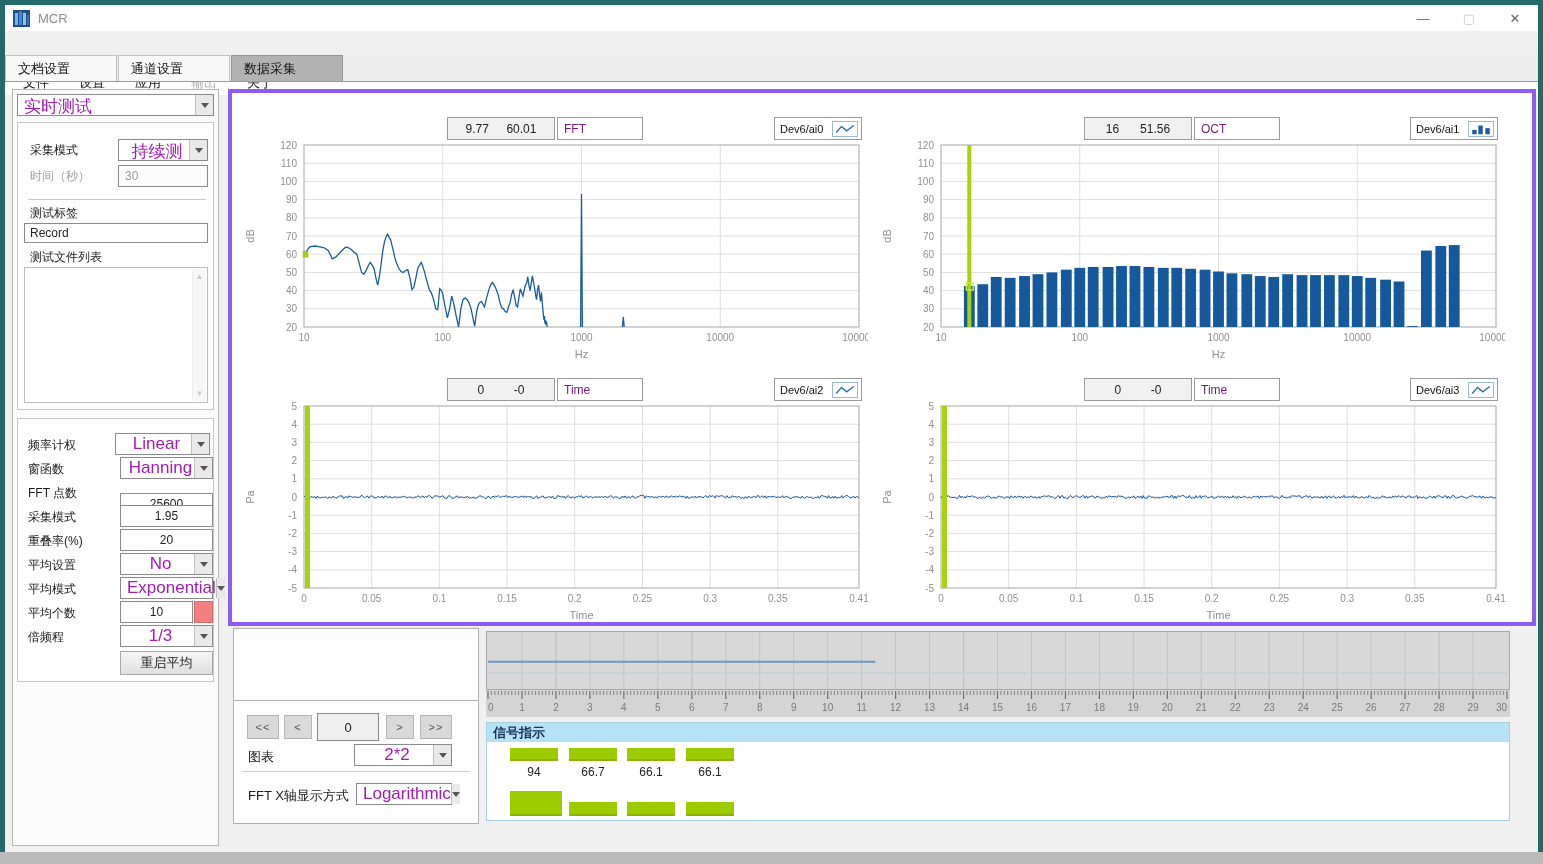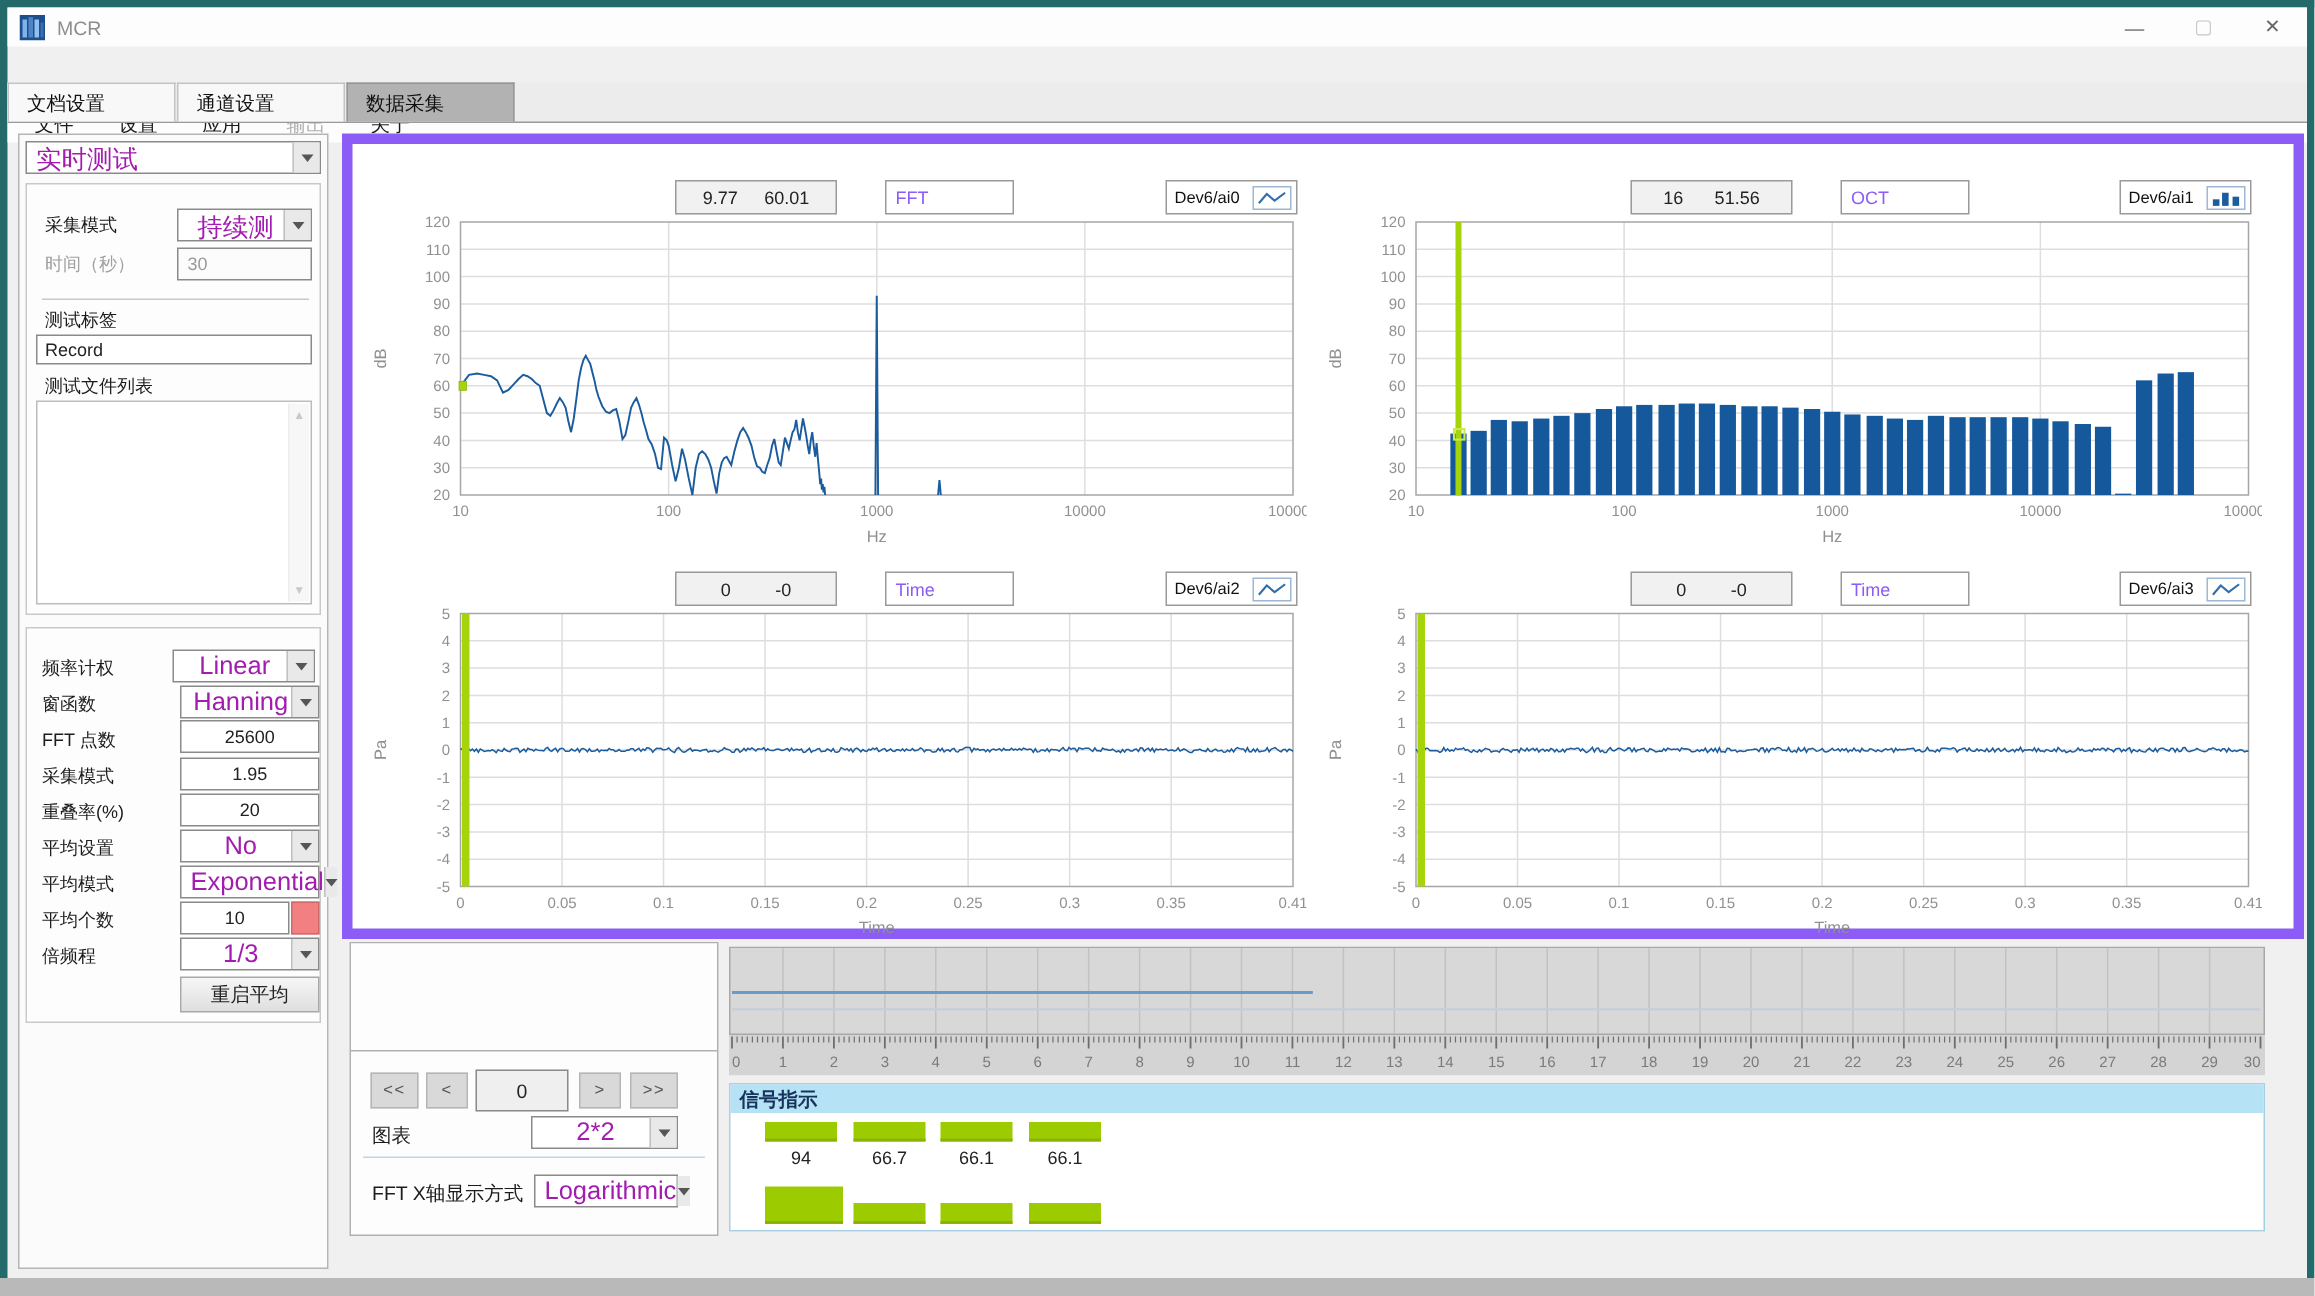--- a/index.html
+++ b/index.html
@@ -45,23 +45,23 @@
   .listbox{position:absolute;border:1px solid #bcbcbc;background:#fff;}
   .sb{position:absolute;right:1px;top:1px;bottom:1px;width:14px;background:#f7f7f7;border-left:1px solid #ededed;display:flex;flex-direction:column;justify-content:space-between;align-items:center;}
   .sb span{font-size:8px;color:#c9c9c9;padding:3px 0;}
   .wbtn{position:absolute;border:1px solid #a8a8a8;background:linear-gradient(#f6f6f6,#dfdfdf);font-size:13px;color:#222;display:flex;align-items:center;justify-content:center;}
   .timer{position:absolute;width:100%;text-align:center;font-size:14px;font-weight:bold;color:#3355cc;}
   .bigbtn{position:absolute;left:45px;width:133px;height:30px;border:1px solid #b0b0b0;background:linear-gradient(#f2f2f2,#dcdcdc);font-size:15px;display:flex;align-items:center;justify-content:center;}
   .bigbtn.start{color:#e04f4f;}
   .bigbtn.off{color:#e0a3a3;background:linear-gradient(#e8e8e8,#d6d6d6);}
 
   
-  .charts-panel{position:absolute;left:228px;top:89px;width:1308px;height:537px;background:#ffffff;border:7px solid #8b5cf6;}
+  .charts-panel{position:absolute;left:228px;top:89px;width:1308px;height:537px;background:#ffffff;border:4px solid #8b5cf6;}
   .valbox{position:absolute;width:108px;height:23px;border:1px solid #9a9a9a;background:#f1f1f1;display:flex;align-items:center;justify-content:space-evenly;font-size:12px;color:#222;}
-  .lblbox{position:absolute;width:86px;height:23px;border:1px solid #9a9a9a;background:#fff;font-size:12px;color:#8b5cf6;display:flex;align-items:center;padding-left:6px;margin-left:30px;}
+  .lblbox{position:absolute;width:86px;height:23px;border:1px solid #9a9a9a;background:#fff;font-size:12px;color:#701a75;display:flex;align-items:center;padding-left:6px;}
   .chbox{position:absolute;width:88px;height:23px;border:1px solid #9a9a9a;background:#fff;font-size:11px;color:#111;display:flex;align-items:center;justify-content:space-between;padding:0 3px 0 5px;}
   .chicon{width:26px;height:16px;border:1px solid #9cb8d4;background:#fff;}
 
   
   .blpanel{position:absolute;left:233px;top:628px;width:246px;height:196px;background:#fdfdfd;border:1px solid #b0b0b0;}
   .blpanel .inner-top{position:absolute;left:0px;top:0px;width:100%;height:72px;border-bottom:1px solid #b0b0b0;background:#fdfdfd;}
   .navbtn{position:absolute;top:86px;height:24px;border:1px solid #b5b5b5;background:#d9d9d9;font-size:11px;color:#555;display:flex;align-items:center;justify-content:center;letter-spacing:1px;}
   .navval{position:absolute;top:84px;left:83px;width:62px;height:28px;border:1px solid #8a8a8a;background:#efefef;font-size:13px;color:#222;display:flex;align-items:center;justify-content:center;}
   .bl-label{position:absolute;font-size:13px;color:#1c1c1c;}
   .bl-div{position:absolute;left:8px;right:8px;top:142px;height:1px;background:#bcd6e8;}
@@ -156,21 +156,21 @@
           </span>
         </div>
         <span class="slabel" style="left: 10px; top: 42px;">窗函数</span>
         <div class="wsel" style="left: 102px; top: 38px; width: 93px;">
           <span class="wsel-text">Hanning</span>
           <span class="wsel-btn">
             <i class="caret"></i>
           </span>
         </div>
         <span class="slabel" style="left: 10px; top: 66px;">FFT 点数</span>
-        <input class="winput" value="25600" style="left: 102px; top: 61px; width: 93px;">
+        <input class="winput" value="25600" style="left: 102px; top: 74px; width: 93px;">
         <span class="slabel" style="left: 10px; top: 90px;">采集模式</span>
         <input class="winput" value="1.95" style="left: 102px; top: 86px; width: 93px;">
         <span class="slabel" style="left: 10px; top: 114px;">重叠率(%)</span>
         <input class="winput" value="20" style="left: 102px; top: 110px; width: 93px;">
         <span class="slabel" style="left: 10px; top: 138px;">平均设置</span>
         <div class="wsel" style="left: 102px; top: 134px; width: 93px;">
           <span class="wsel-text">No</span>
           <span class="wsel-btn">
             <i class="caret"></i>
           </span>

